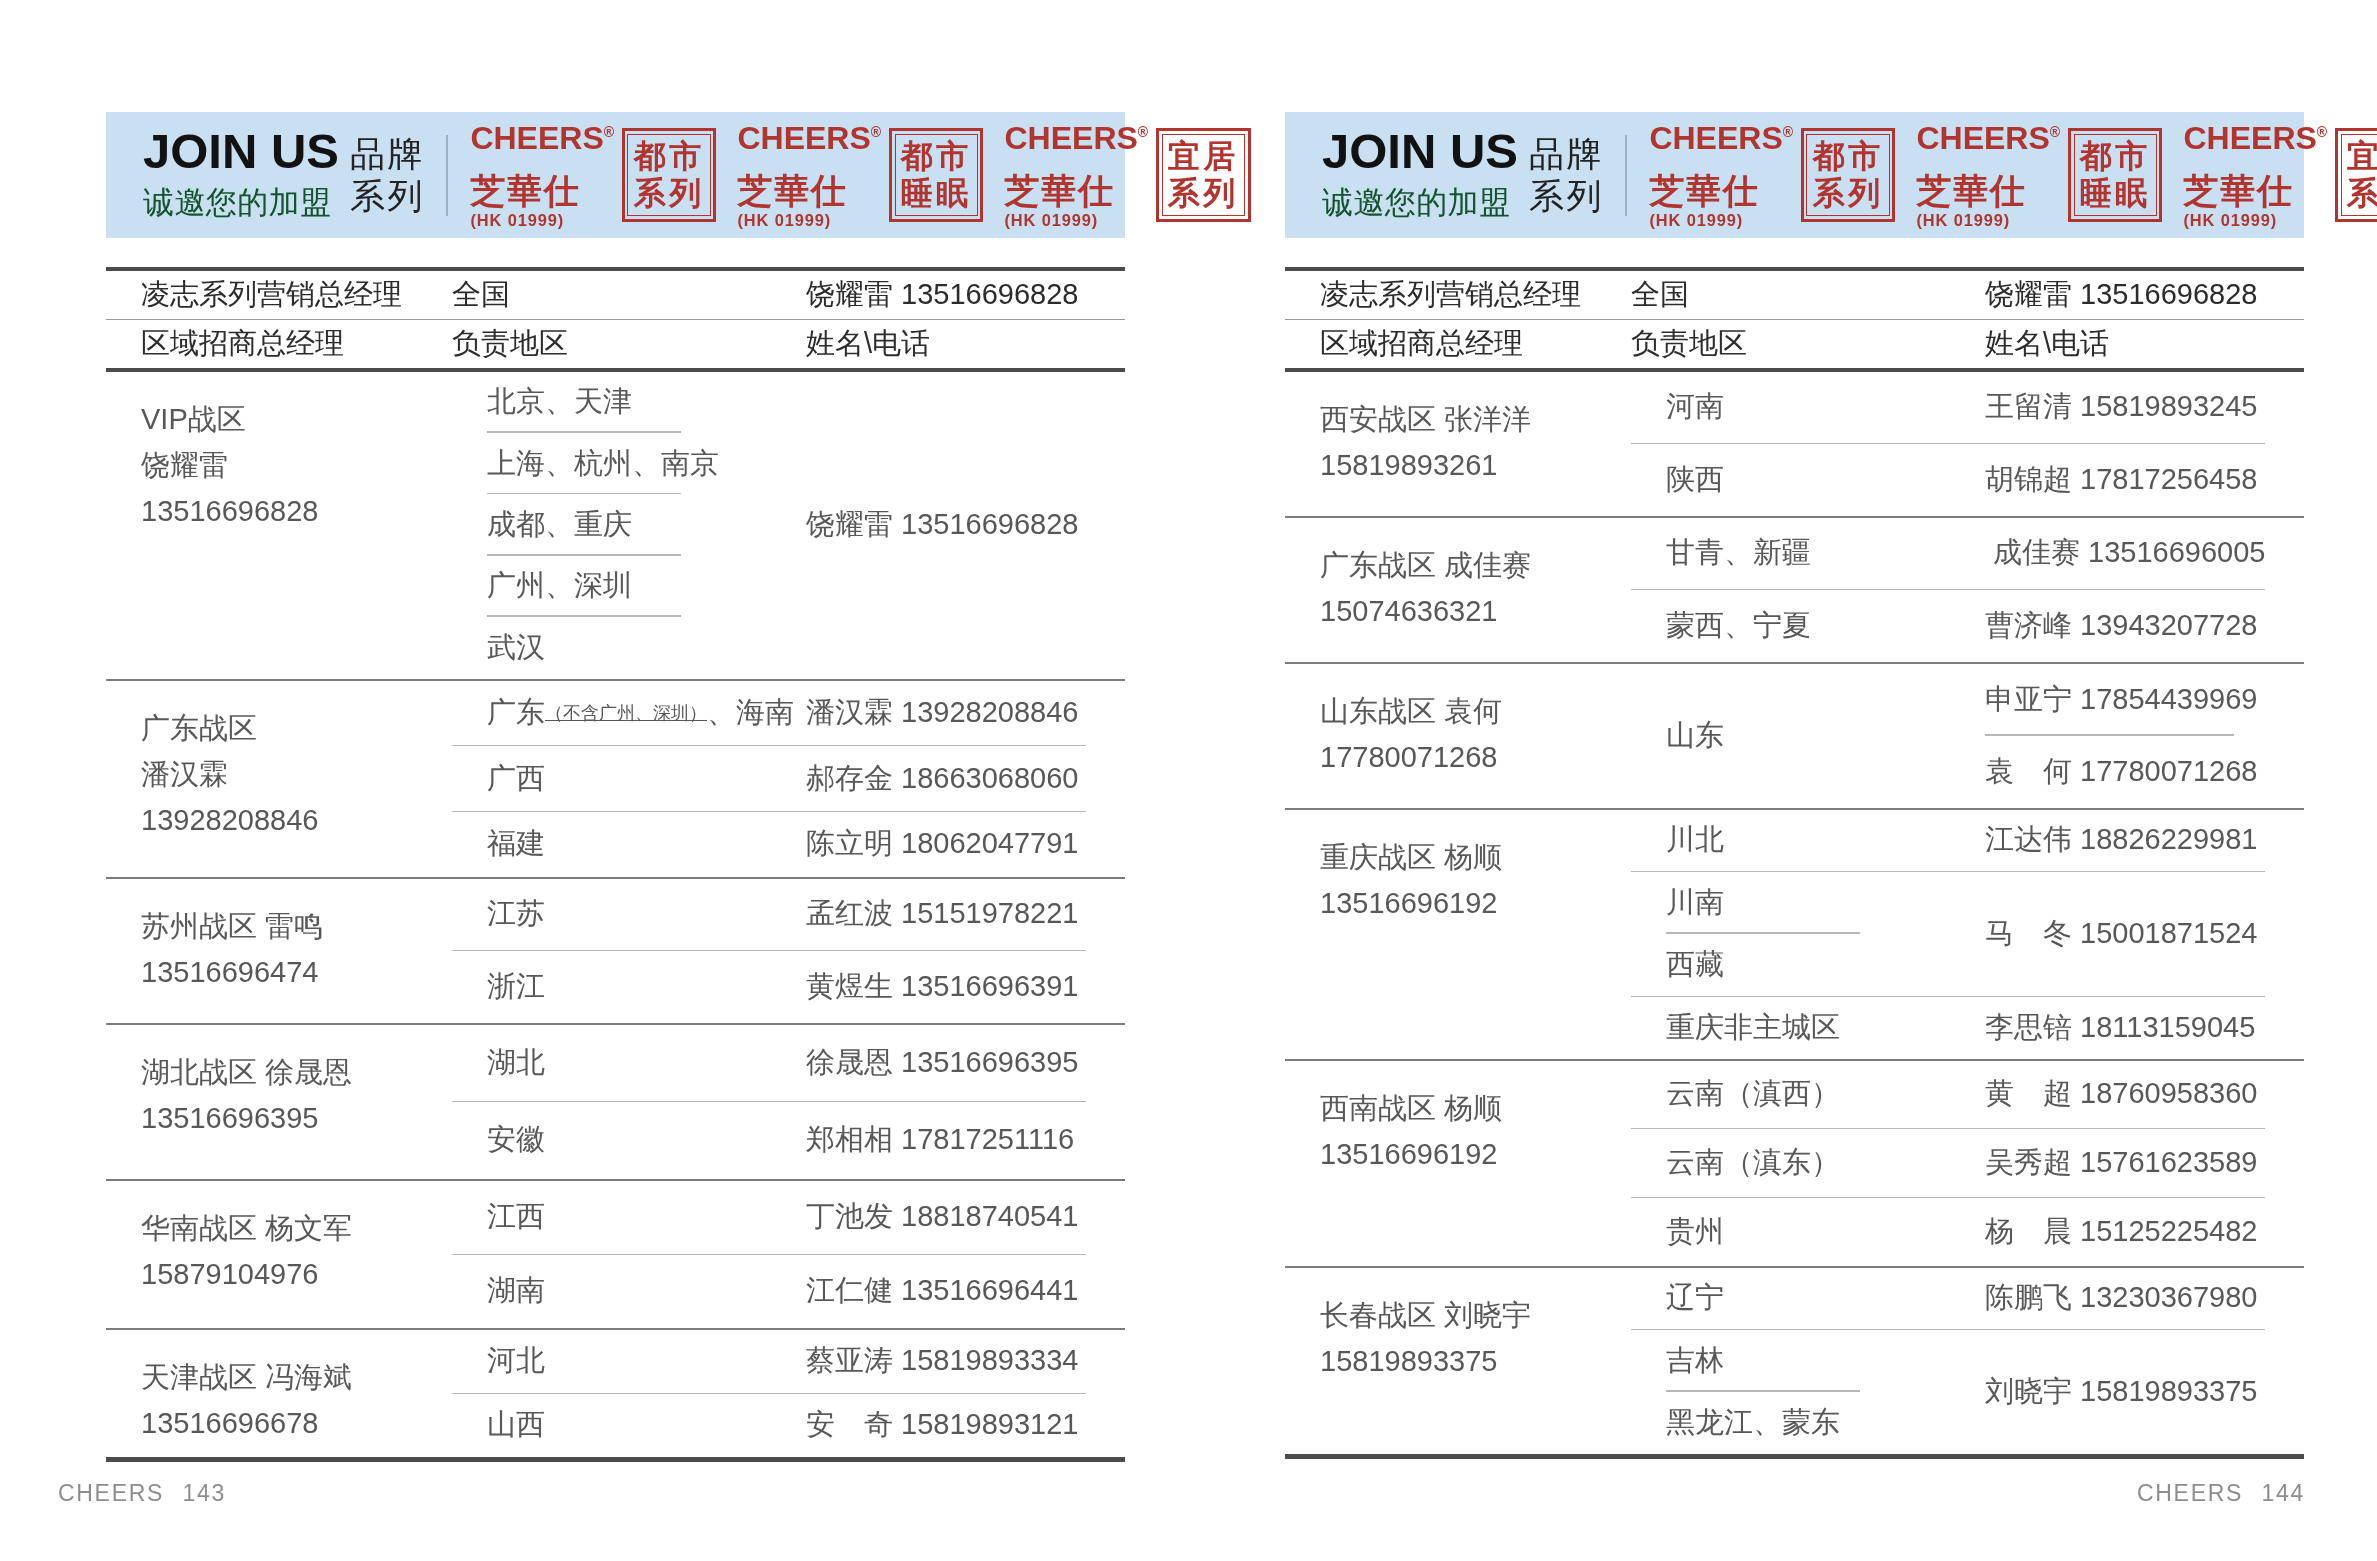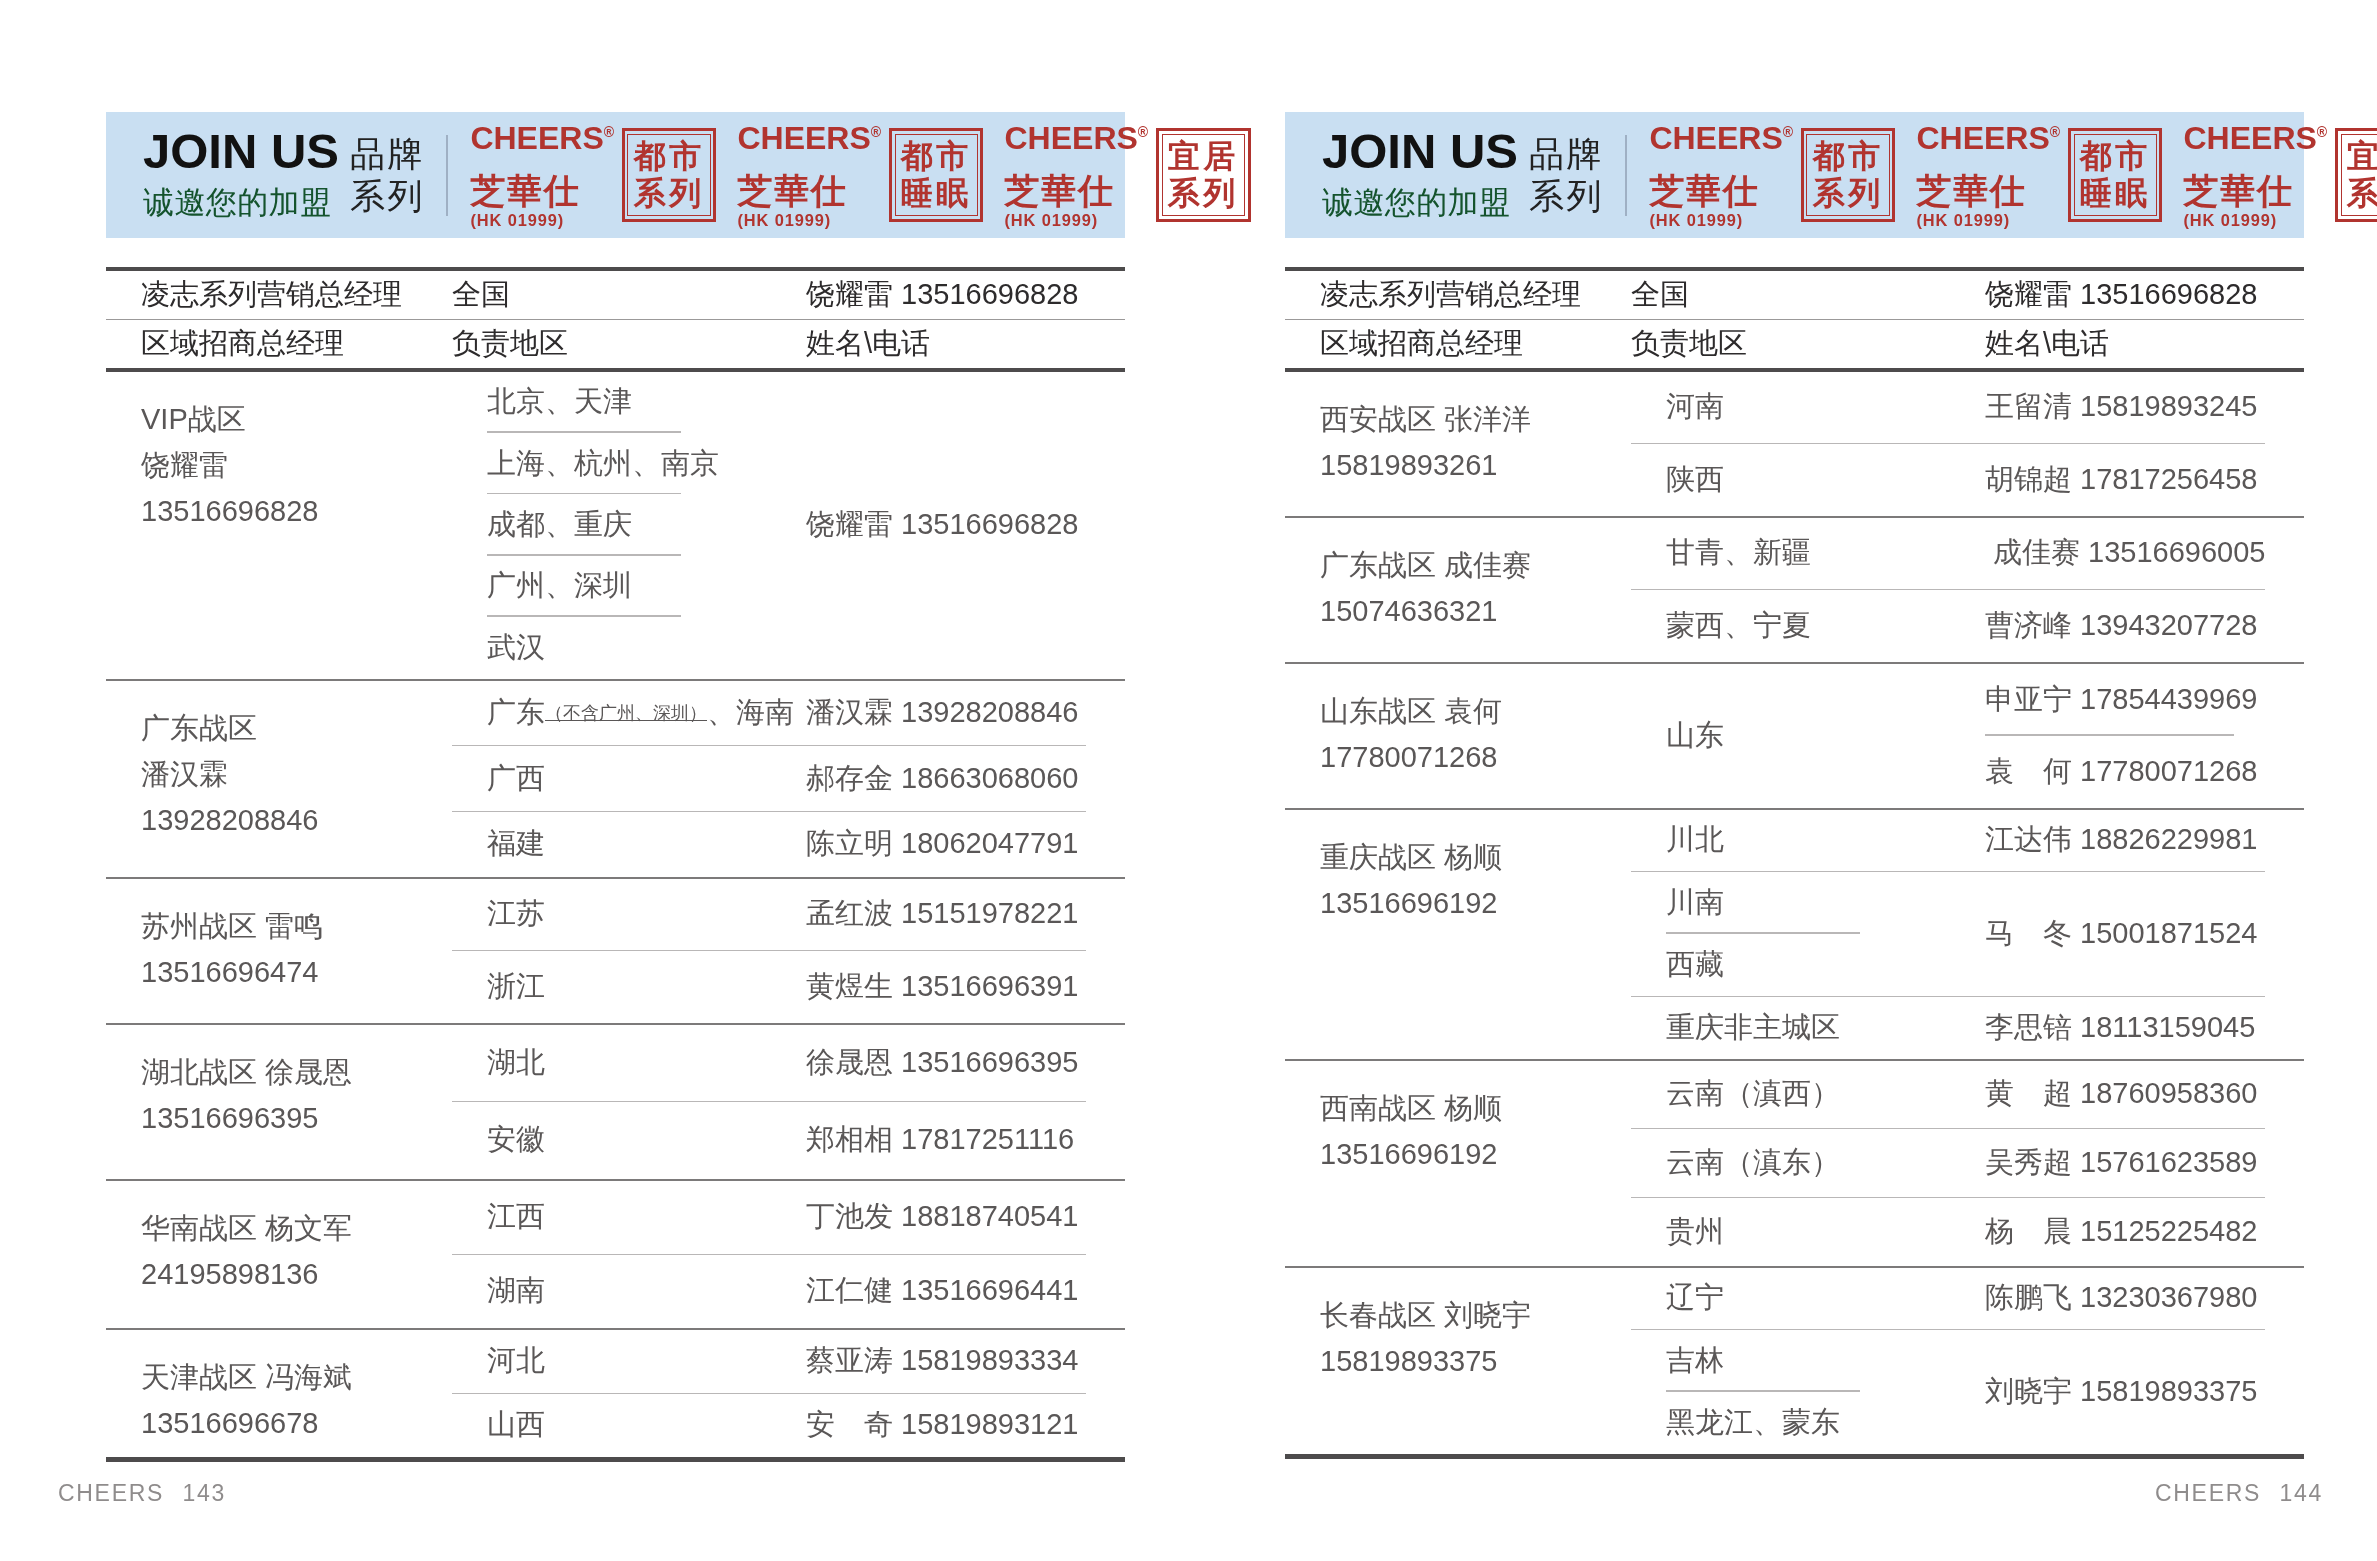--- a/index.html
+++ b/index.html
@@ -64,21 +64,21 @@
           background:var(--rule-light);}
   .contacts{flex:1;display:flex;flex-direction:column;}
   .contact{flex:1;display:flex;align-items:center;font-size:29px;color:var(--gray);
           position:relative;white-space:nowrap;}
   .contact.divided::after{content:"";position:absolute;left:0;bottom:0;width:89%;height:1.7px;
           background:var(--rule-light);}
 
   .footer{position:absolute;top:1480px;font-size:23px;color:var(--foot);
           letter-spacing:1.7px;word-spacing:10.4px;}
   #footer-left{left:58px;}
-  #footer-right{right:54px;}
+  #footer-right{right:72px;}
 </style>
 </head>
 <body>
 
 <div class="sheet">
 
   <div class="page" id="page-left">
     <div class="band">
       <div class="join">
         <div class="join-title">JOIN US</div>
@@ -267,21 +267,21 @@
                 </div>
                 <div class="contacts">
                   <div class="contact">郑相相 17817251116</div>
                 </div>
               </div>
             </div>
           </div>
           <div class="block" style="height: 149px;">
             <div class="leader">
               <div class="leader-line">华南战区 杨文军</div>
-              <div class="leader-line">24195898136</div>
+              <div class="leader-line">15879104976</div>
             </div>
             <div class="groups">
               <div class="group" style="flex: 1 1 0%;">
                 <div class="regions">
                   <div class="region">
                     <span>江西</span>
                   </div>
                 </div>
                 <div class="contacts">
                   <div class="contact">丁池发 18818740541</div>

